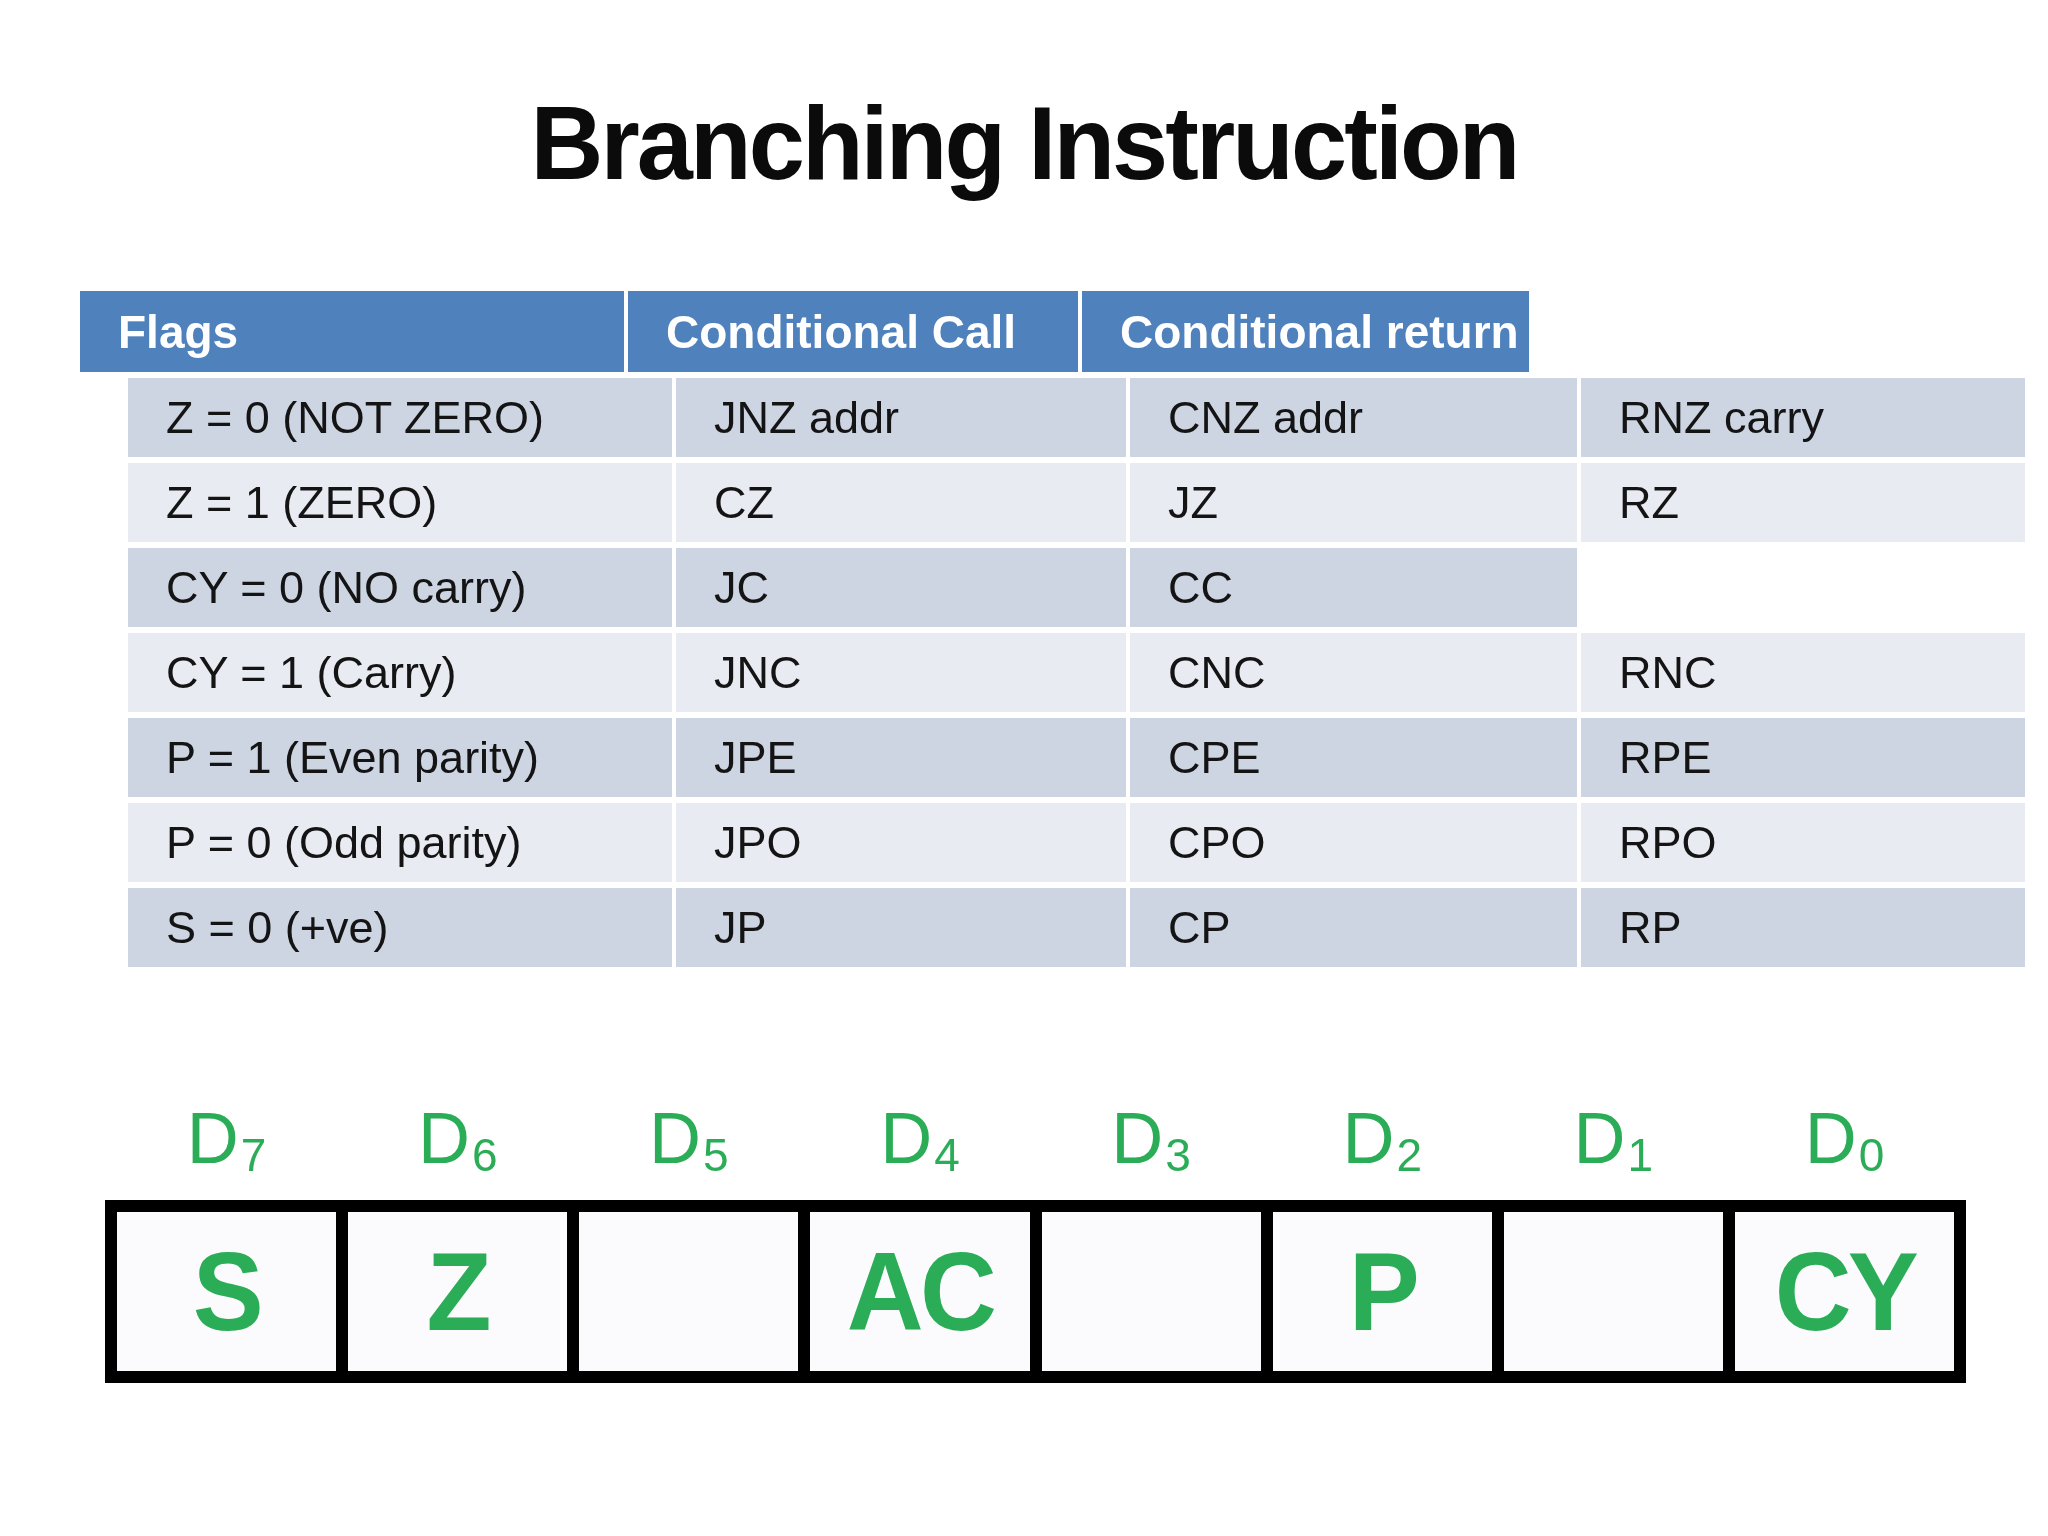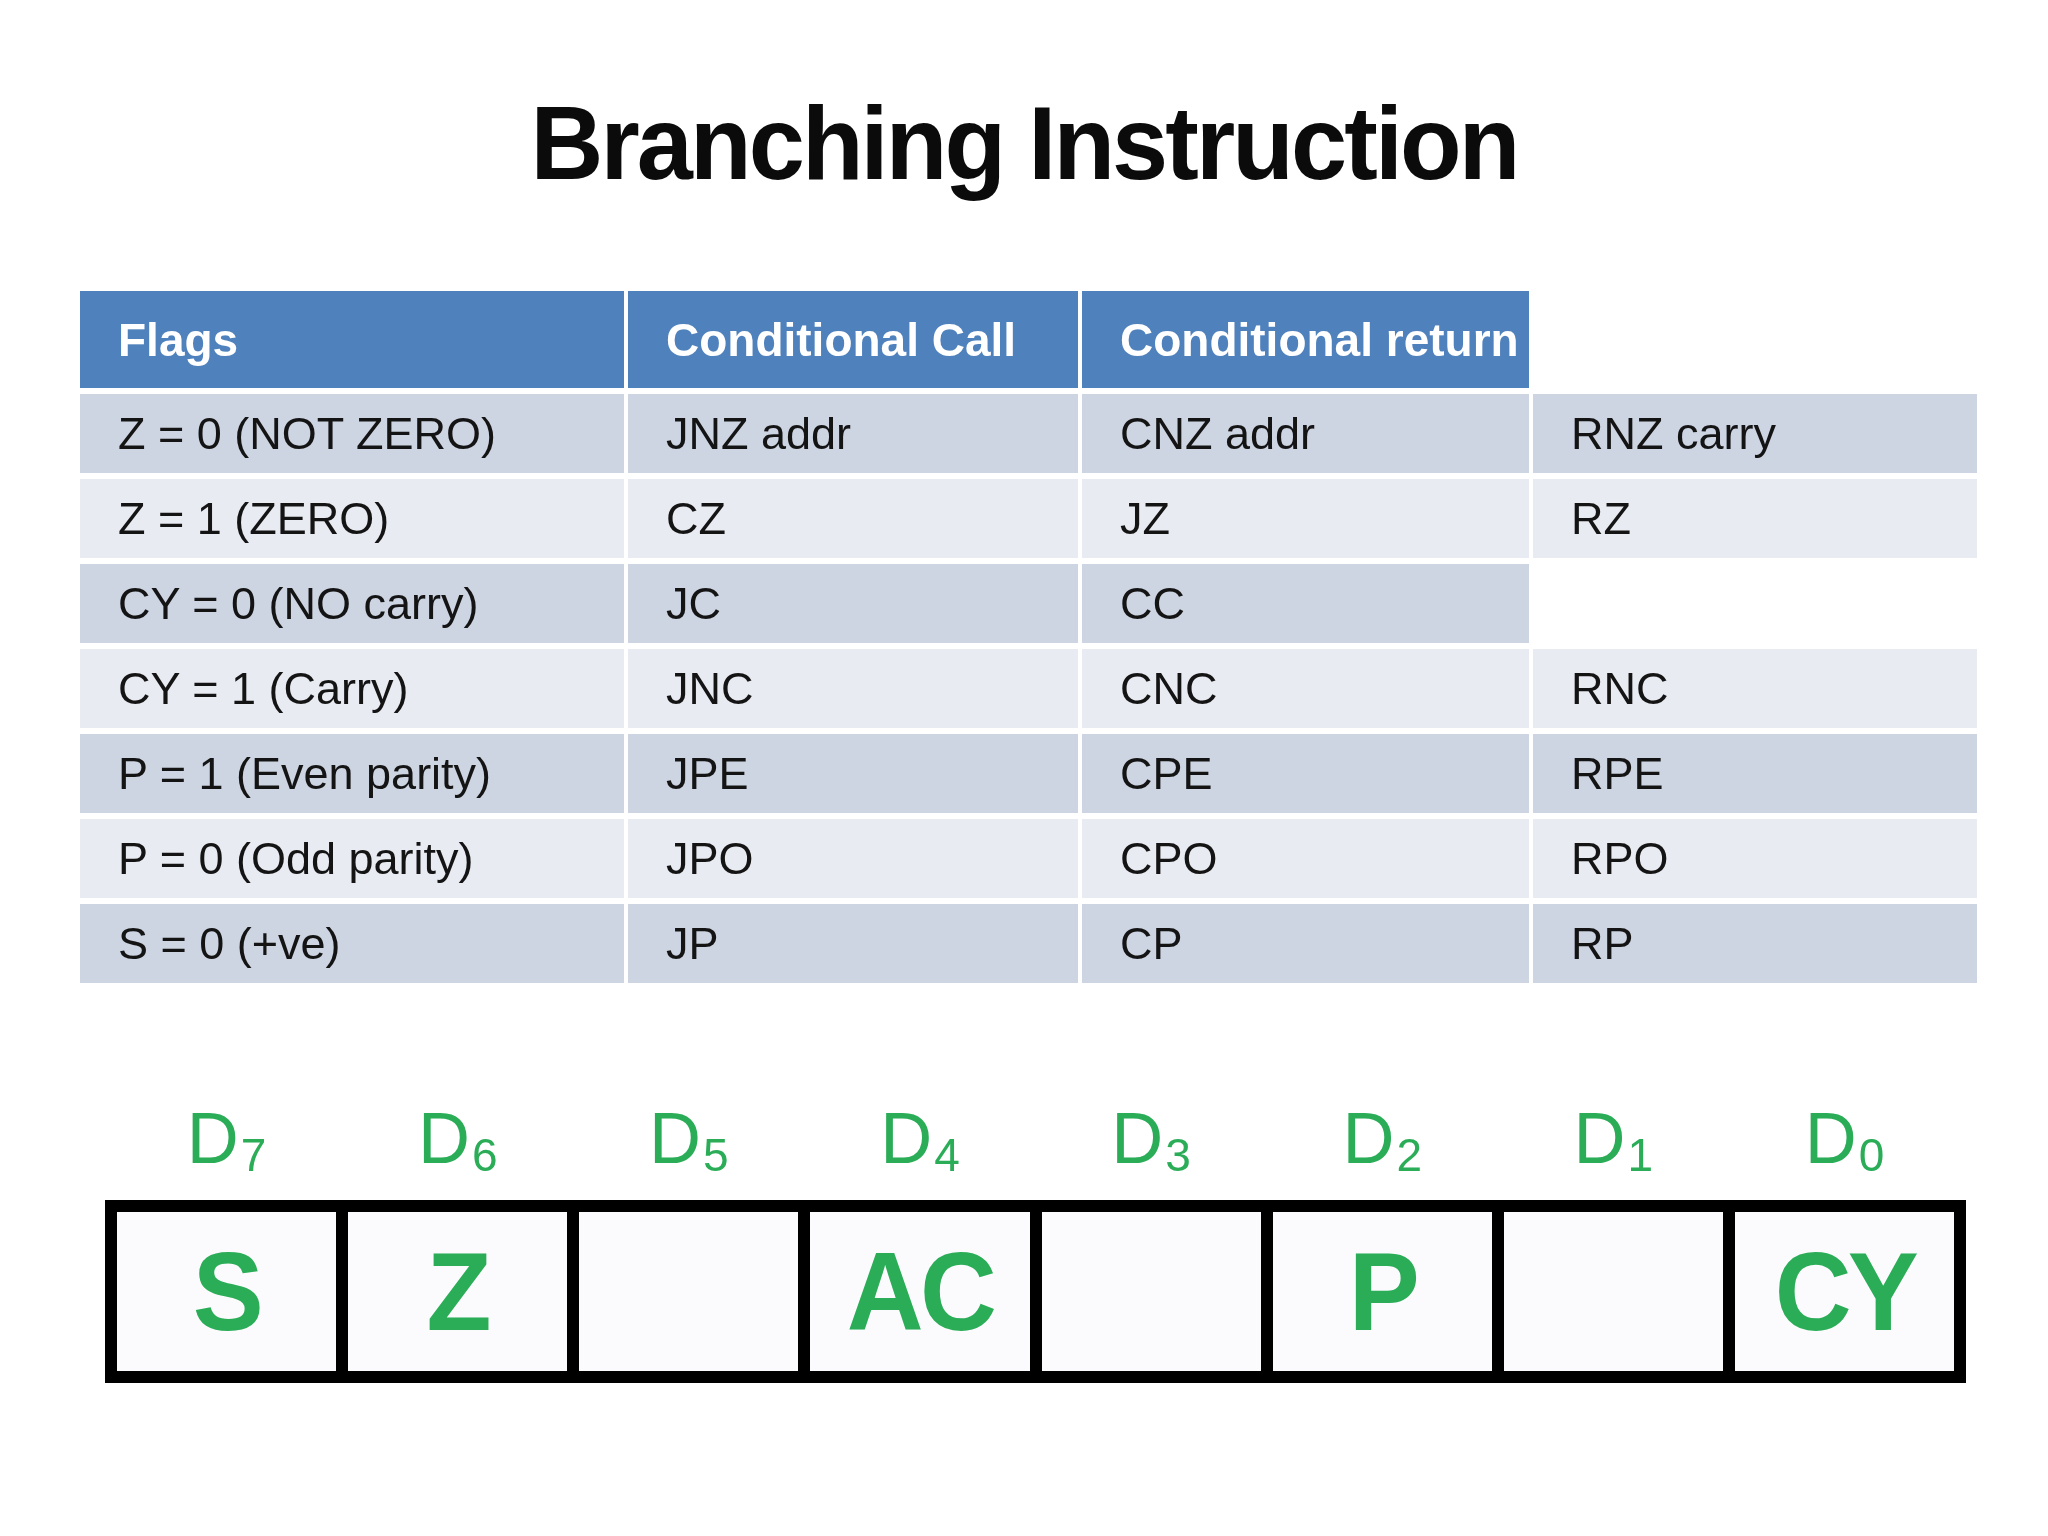--- a/index.html
+++ b/index.html
@@ -19,24 +19,24 @@
   .title{
     position:absolute;top:84px;left:0;width:100%;margin:0;
     text-align:center;font-size:104px;font-weight:bold;letter-spacing:-3px;
     color:#0b0b0b;transform:scaleX(0.97);
   }
 
   
   .itable{position:absolute;left:80px;top:291px;width:1897px;}
   .thead,.tr{display:grid;grid-template-columns:544px 450px 447px 444px;column-gap:4px;}
   .thead{margin-bottom:6px;}
-  .tr{margin-bottom:6px;}
+  .tr{margin-bottom:6px;margin-left:48px;}
   .th{
     background:var(--header-blue);color:var(--header-text);
-    height:97px;display:flex;align-items:center;padding-left:38px;
+    height:81px;display:flex;align-items:center;padding-left:38px;
     font-weight:bold;font-size:46px;
   }
   .td{
     height:79px;display:flex;align-items:center;padding-left:38px;
     font-size:45px;color:var(--text-dark);white-space:nowrap;
   }
   .tr.even .td{background:var(--band-dark);}
   .tr.odd .td{background:var(--band-light);}
 
   

